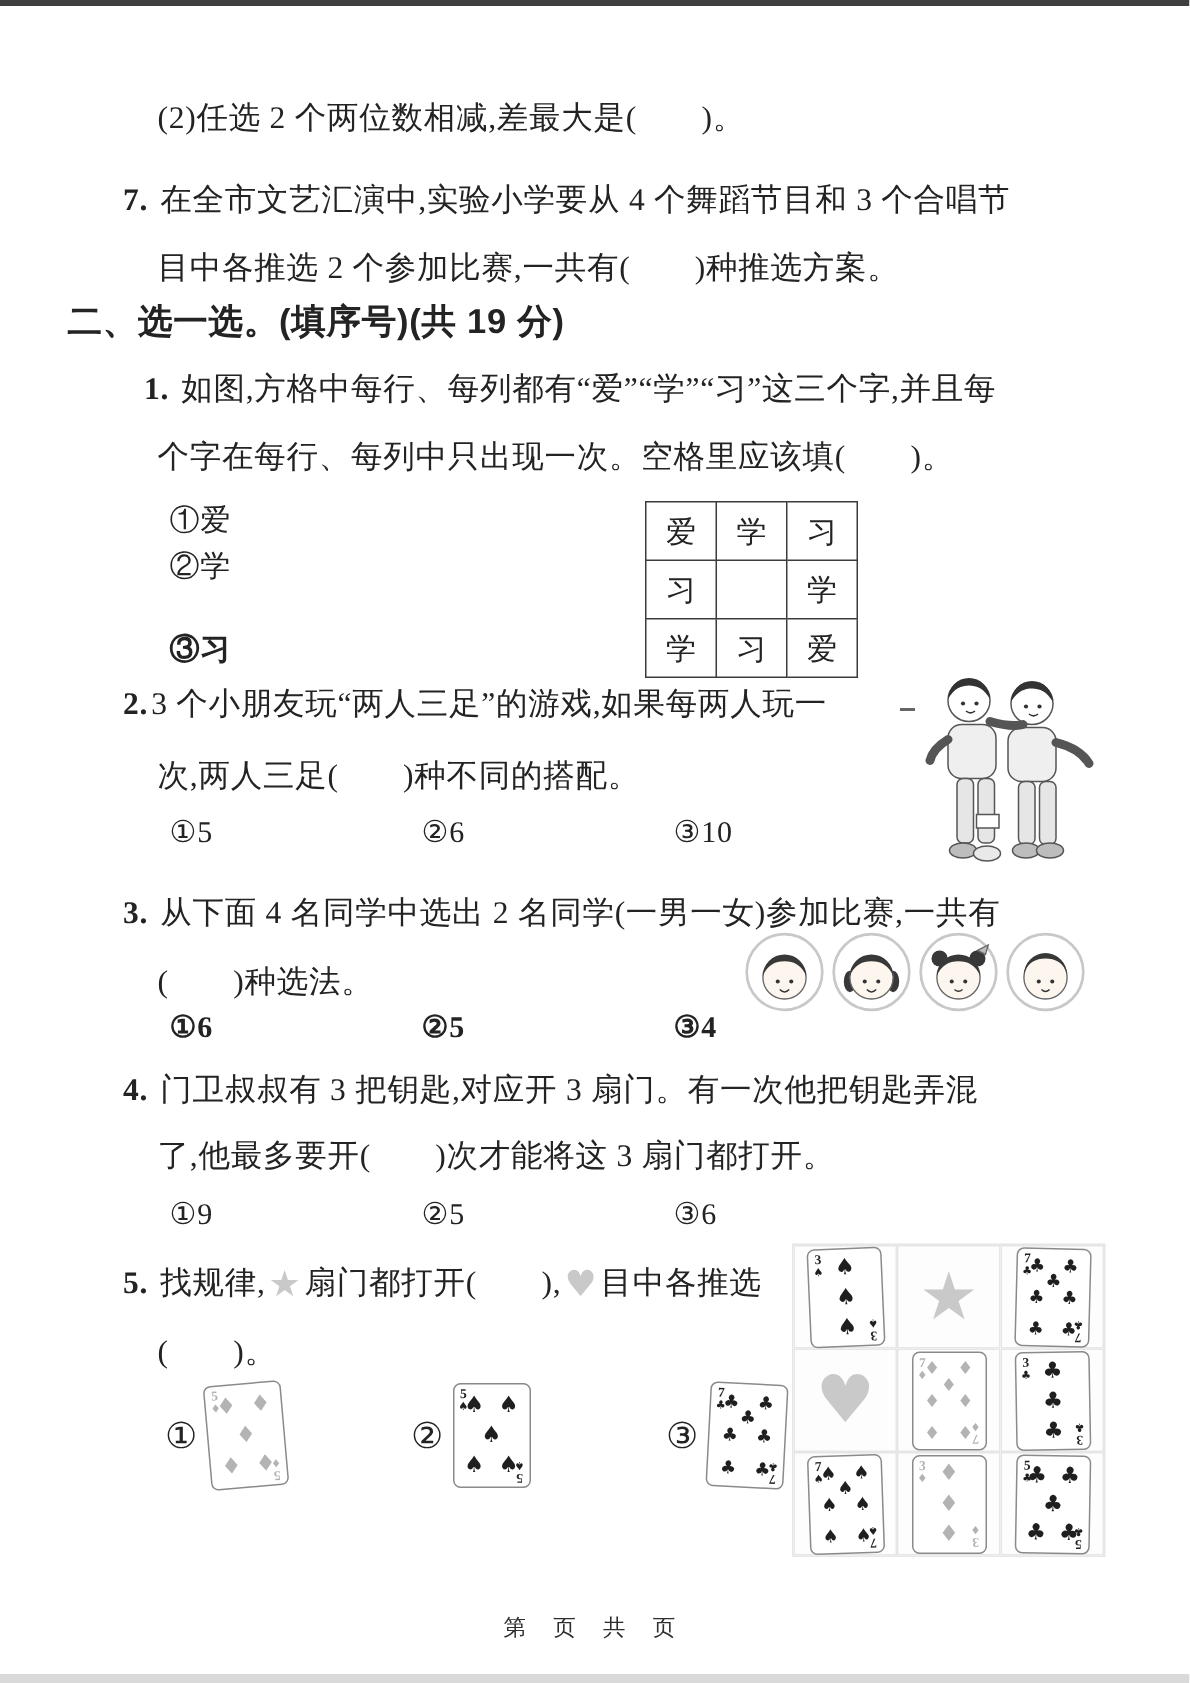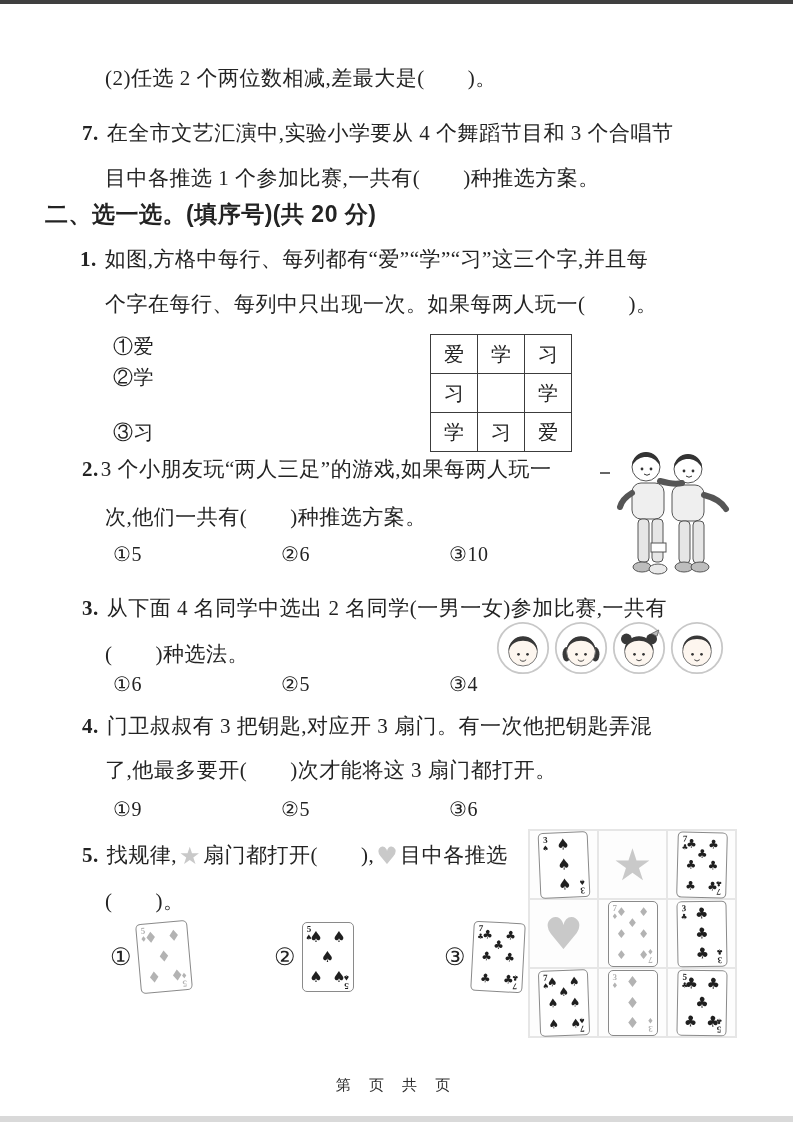--- a/index.html
+++ b/index.html
@@ -68,36 +68,36 @@
 <div class="abs topbar"></div>
 
 <div class="abs line" style="left:105px;top:64px;">
   <span>(2)任选 2 个两位数相减,差最大是(　　)。</span>
 </div>
 
 <div class="abs line" style="left:82px;top:119px;">
   <span class="qnum">7.</span><span>在全市文艺汇演中,实验小学要从 4 个舞蹈节目和 3 个合唱节</span>
 </div>
 <div class="abs line" style="left:105px;top:164px;">
-  <span>目中各推选 1 个参加比赛,一共有(　　)种推选方案。</span>
+  <span>目中各推选 2 个参加比赛,一共有(　　)种推选方案。</span>
 </div>
 
 <div class="abs section-title" style="left:45px;top:199px;">
-  <span>二、选一选。(填序号)(共 20 分)</span>
-</div>
-
-<div class="abs line" style="left:80px;top:245px;text-align:center;">
+  <span>二、选一选。(填序号)(共 19 分)</span>
+</div>
+
+<div class="abs line" style="left:96px;top:245px;text-align:center;">
   <span class="qnum">1.</span><span>如图,方格中每行、每列都有“爱”“学”“习”这三个字,并且每</span>
 </div>
 <div class="abs line" style="left:105px;top:290px;">
-  <span>个字在每行、每列中只出现一次。如果每两人玩一(　　)。</span>
+  <span>个字在每行、每列中只出现一次。空格里应该填(　　)。</span>
 </div>
 <div class="abs opt-stack" style="left:113px;top:333px;"><span>①爱</span></div>
 <div class="abs opt-stack" style="left:113px;top:364px;"><span>②学</span></div>
-<div class="abs opt-stack" style="left:113px;top:419px;"><span>③习</span></div>
+<div class="abs opt-stack" style="left:113px;top:419px;font-weight:bold;"><span>③习</span></div>
 
 <table class="abs char-grid" style="left:430px;top:334px;">
   <tbody>
       <tr>
     <td>爱</td>
     <td>学</td>
     <td>习</td>
   </tr>
   <tr>
     <td>习</td>
@@ -109,21 +109,21 @@
     <td>习</td>
     <td>爱</td>
   </tr>
 </tbody>
   </table>
 
 <div class="abs line" style="left:82px;top:455px;">
   <span class="qnum" style="padding-right:2px;">2.</span><span>3 个小朋友玩“两人三足”的游戏,如果每两人玩一</span>
 </div>
 <div class="abs line" style="left:105px;top:503px;">
-  <span>次,他们一共有(　　)种推选方案。</span>
+  <span>次,两人三足(　　)种不同的搭配。</span>
 </div>
 <div class="abs opt-row" style="left:113px;top:542px;">
   <span>①5</span><span>②6</span><span>③10</span>
 </div>
 
 <svg class="abs" style="left:596px;top:443px;" width="142" height="136" viewBox="0 0 142 136">
   <path d="M4,30 h10" stroke="#666" stroke-width="2" fill="none"></path>
 
   <rect x="76" y="42" width="32" height="36" rx="9" fill="#efefef" stroke="#555"></rect>
   <rect x="83" y="78" width="11" height="42" rx="4" fill="#e6e6e6" stroke="#555"></rect>
@@ -152,21 +152,21 @@
 
   <rect x="55" y="100" width="15" height="9" fill="#fff" stroke="#555"></rect>
 </svg>
 
 <div class="abs line" style="left:82px;top:594px;">
   <span class="qnum">3.</span><span>从下面 4 名同学中选出 2 名同学(一男一女)参加比赛,一共有</span>
 </div>
 <div class="abs line" style="left:105px;top:640px;">
   <span>(　　)种选法。</span>
 </div>
-<div class="abs opt-row" style="left:113px;top:672px;">
+<div class="abs opt-row" style="left:113px;top:672px;font-weight:bold;">
   <span>①6</span><span>②5</span><span>③4</span>
 </div>
 
 <div class="abs faces" style="left:496px;top:621px;">
   <svg width="54" height="54" viewBox="0 0 60 60">
     <circle cx="30" cy="30" r="28" fill="#fff" stroke="#c8c8c8" stroke-width="2"></circle>
     <circle cx="30" cy="34" r="16" fill="#fdf6ef" stroke="#666"></circle>
     <path d="M14,33 a16,16 0 0 1 32,0 c-3,-8 -9,-11 -16,-11 c-7,0 -13,3 -16,11 z" fill="#383838"></path>
     <circle cx="25" cy="37" r="1.5" fill="#333"></circle>
       <circle cx="35" cy="37" r="1.5" fill="#333"></circle>

